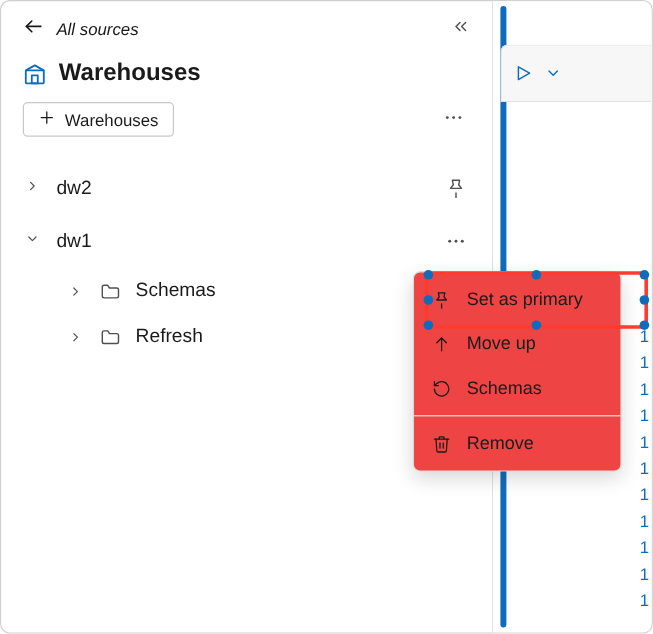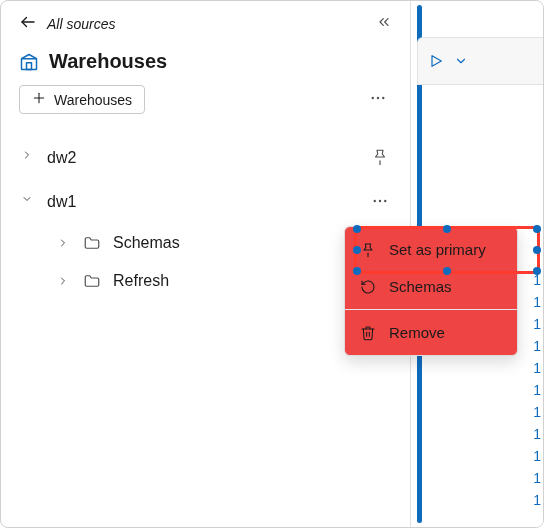--- a/index.html
+++ b/index.html
@@ -420,20 +420,29 @@
       <svg width="16" height="16" viewBox="0 0 24 24" fill="none" stroke="currentColor" stroke-width="1.6" stroke-linecap="round" stroke-linejoin="round">
           <path d="M12 17v5"></path>
           <path d="M8 3h8l-1 5 3 4H6l3-4-1-5z"></path>
         </svg>
     </span>
     <span>Set as primary</span>
   </div>
   <div class="menu-item">
     <span class="menu-ic">
       <svg width="16" height="16" viewBox="0 0 24 24" fill="none" stroke="currentColor" stroke-width="1.6" stroke-linecap="round" stroke-linejoin="round">
+          <line x1="12" y1="20" x2="12" y2="4"></line>
+          <polyline points="6 10 12 4 18 10"></polyline>
+        </svg>
+    </span>
+    <span>Move up</span>
+  </div>
+  <div class="menu-item">
+    <span class="menu-ic">
+      <svg width="16" height="16" viewBox="0 0 24 24" fill="none" stroke="currentColor" stroke-width="1.6" stroke-linecap="round" stroke-linejoin="round">
           <path d="M3 12a9 9 0 1 0 3-6.7L3 8"></path>
           <polyline points="3 3 3 8 8 8"></polyline>
         </svg>
     </span>
     <span>Schemas</span>
   </div>
   <div class="menu-sep"></div>
   <div class="menu-item">
     <span class="menu-ic">
       <svg width="16" height="16" viewBox="0 0 24 24" fill="none" stroke="currentColor" stroke-width="1.6" stroke-linecap="round" stroke-linejoin="round">

